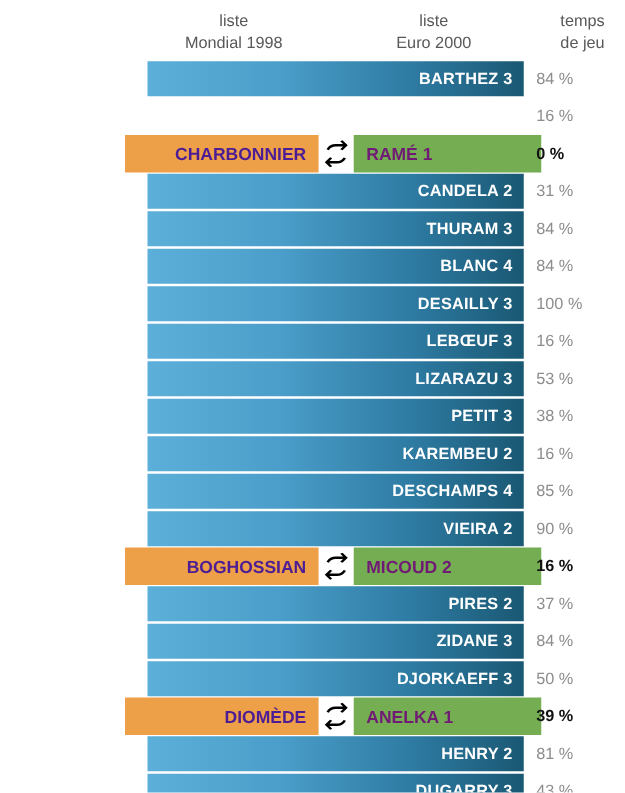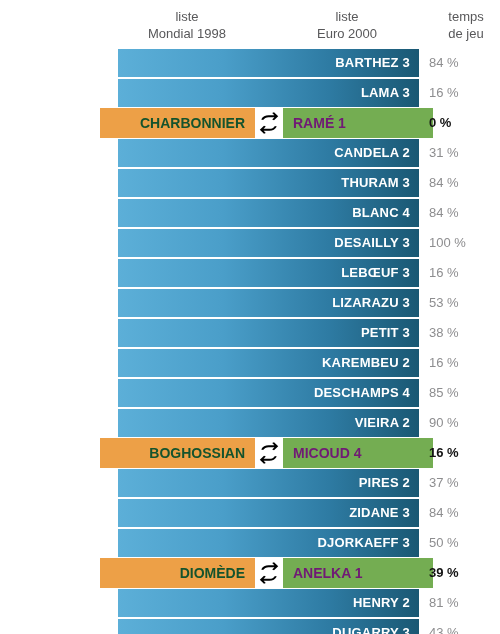--- a/index.html
+++ b/index.html
@@ -34,21 +34,21 @@
     color:#ffffff;font-size:13px;font-weight:bold;letter-spacing:.2px;white-space:nowrap;
   }
 
   
   .swap-left{
     position:absolute;left:53px;top:0px;width:155px;height:30px;
     background:#eda047;
   }
   .swap-left .lbl{
     position:absolute;right:10px;top:0;height:30px;line-height:30px;
-    color:#14532d;font-size:14px;font-weight:bold;white-space:nowrap;
+    color:#4c1d95;font-size:14px;font-weight:bold;white-space:nowrap;
   }
   .swap-icon{
     position:absolute;left:208px;top:0px;width:28px;height:30px;
     background:#ffffff;
   }
   .swap-icon svg{position:absolute;left:3px;top:4px;}
   .swap-right{
     position:absolute;left:236px;top:0px;width:150px;height:30px;
     background:#74ad52;
   }
@@ -86,23 +86,20 @@
   </div>
 
   <div class="rows" id="rows">
       <div class="row normal">
         <div class="bar-blue">
           <span class="lbl">BARTHEZ 3</span>
         </div>
         <div class="time">84 %</div>
       </div>
       <div class="row normal">
-        <div class="bar-blue">
-          <span class="lbl">LAMA 3</span>
-        </div>
         <div class="time">16 %</div>
       </div>
       <div class="row swap">
         <div class="swap-left">
           <span class="lbl">CHARBONNIER</span>
         </div>
         <div class="swap-icon">
           <svg width="22" height="22" viewBox="0 0 22 22" aria-hidden="true">
             <path d="M3.2 7.4 C4.6 4.6 7.4 3.2 10.6 3.2 L16.4 3.2 L14.2 1.0 L16.0 0.2 L20.2 4.2 L16.0 8.2 L14.2 7.4 L16.4 5.2 L10.6 5.2 C8.2 5.2 6.2 6.2 5.1 8.1 Z" fill="#000000"></path>
             <path d="M18.8 14.6 C17.4 17.4 14.6 18.8 11.4 18.8 L5.6 18.8 L7.8 21.0 L6.0 21.8 L1.8 17.8 L6.0 13.8 L7.8 14.6 L5.6 16.8 L11.4 16.8 C13.8 16.8 15.8 15.8 16.9 13.9 Z" fill="#000000"></path>
@@ -177,21 +174,21 @@
         <div class="swap-left">
           <span class="lbl">BOGHOSSIAN</span>
         </div>
         <div class="swap-icon">
           <svg width="22" height="22" viewBox="0 0 22 22" aria-hidden="true">
             <path d="M3.2 7.4 C4.6 4.6 7.4 3.2 10.6 3.2 L16.4 3.2 L14.2 1.0 L16.0 0.2 L20.2 4.2 L16.0 8.2 L14.2 7.4 L16.4 5.2 L10.6 5.2 C8.2 5.2 6.2 6.2 5.1 8.1 Z" fill="#000000"></path>
             <path d="M18.8 14.6 C17.4 17.4 14.6 18.8 11.4 18.8 L5.6 18.8 L7.8 21.0 L6.0 21.8 L1.8 17.8 L6.0 13.8 L7.8 14.6 L5.6 16.8 L11.4 16.8 C13.8 16.8 15.8 15.8 16.9 13.9 Z" fill="#000000"></path>
           </svg>
         </div>
         <div class="swap-right">
-          <span class="lbl">MICOUD 4</span>
+          <span class="lbl">MICOUD 2</span>
         </div>
         <div class="time">16 %</div>
       </div>
       <div class="row normal">
         <div class="bar-blue">
           <span class="lbl">PIRES 2</span>
         </div>
         <div class="time">37 %</div>
       </div>
       <div class="row normal">

